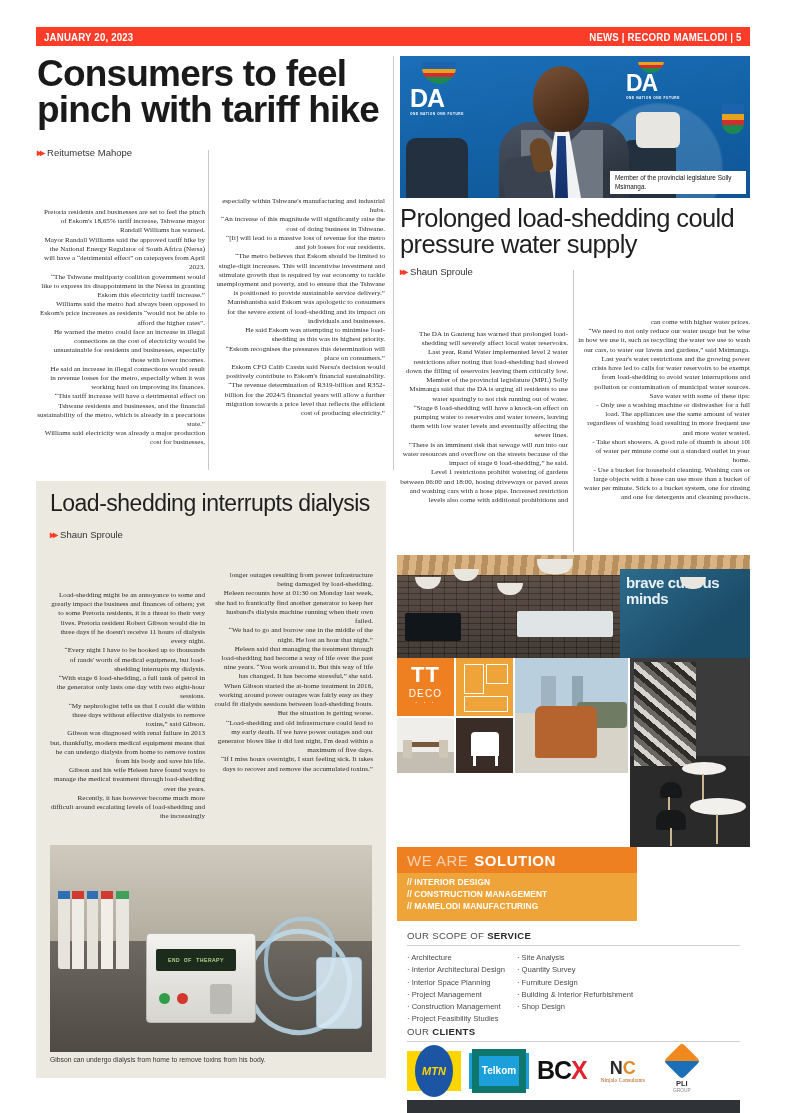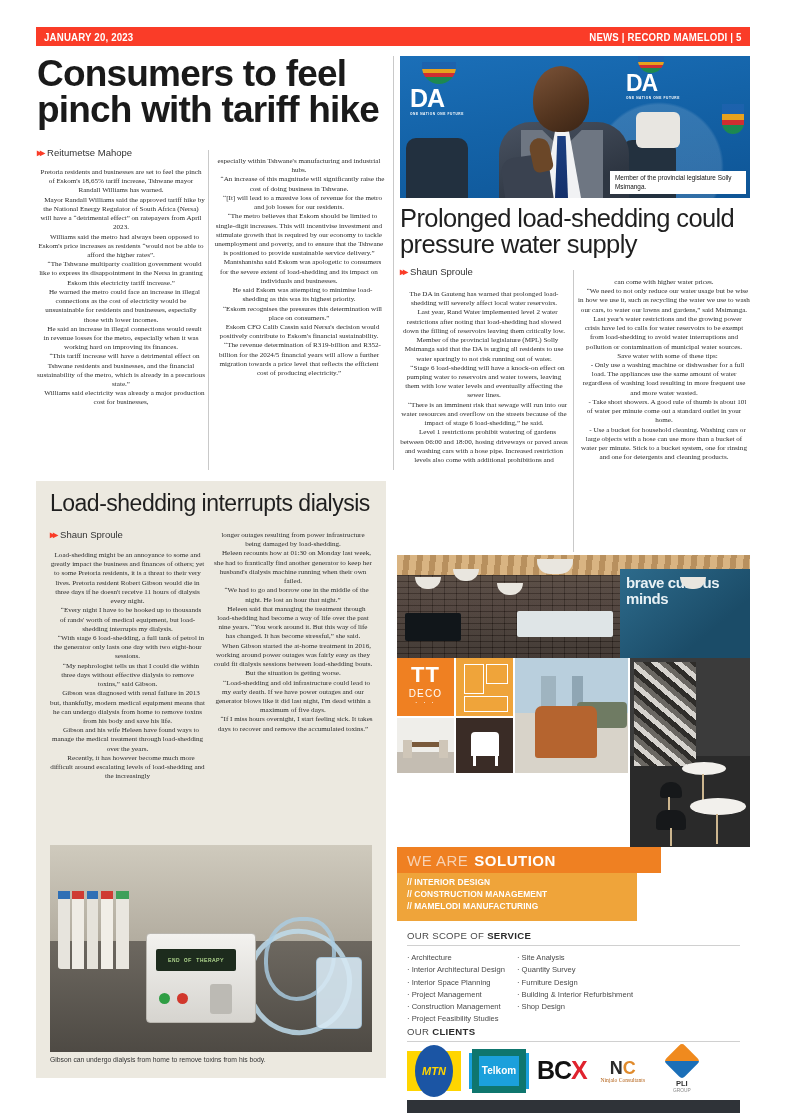--- a/index.html
+++ b/index.html
@@ -70,22 +70,23 @@
     color: #fa3c28;
     font-size: 10px;
     font-weight: bold;
     letter-spacing: -2px;
   }
   .body-col {
     font-family: "Liberation Serif", serif;
     font-size: 7.1px;
     line-height: 1.30;
     color: #2b2b2b;
-    text-align: center;
+    text-align: right;
     hyphens: none;
+    margin-top: 40px;
   }
   .body-col p { margin: 0; }
   .body-col p.ind { text-indent: 7px; }
 
   
   #story1-title {
     position: absolute;
     left: 37px; top: 56px;
     width: 360px;
     font-size: 37px;
@@ -495,21 +496,21 @@
       repeating-linear-gradient(40deg, #d7d4cf 0 5px, #6a6762 5px 10px, #2f2d2a 10px 15px);
   }
   .ad-right .tabletop {
     position: absolute; width: 44px; height: 13px; background: #f2f0ec; border-radius: 50%;
   }
   .ad-right .stool {
     position: absolute; width: 22px; height: 16px; background: #16181a; border-radius: 10px 10px 3px 3px;
   }
   .ad-right .leg { position: absolute; width: 2px; background: #cdb68f; }
   .ad-banner {
-    width: 264px; height: 26px;
+    width: 240px; height: 26px;
     background: #ef8022;
     display: flex; align-items: center;
     padding-left: 10px;
     box-sizing: border-box;
     color: #ffffff;
     font-family: "Liberation Sans", sans-serif;
     font-size: 15px;
     letter-spacing: 0.5px;
   }
   .ad-banner .light { color: #f7d2b4; font-weight: normal; }
@@ -617,22 +618,22 @@
   <div class="hl-main" id="story1-title">Consumers to feel pinch with tariff hike</div>
 
   <div class="byline" id="story1-byline">
     <span class="arrows">▸▸</span>
     <span>Reitumetse Mahope</span>
   </div>
 
   <div class="body-col" id="s1c1">
       <p>Pretoria residents and businesses are set to feel the pinch of Eskom's 18,65% tariff increase, Tshwane mayor Randall Williams has warned.</p>
       <p class="ind">Mayor Randall Williams said the approved tariff hike by the National Energy Regulator of South Africa (Nersa) will have a “detrimental effect” on ratepayers from April 2023.</p>
+      <p class="ind">“The Tshwane multiparty coalition government would like to express its disappointment in the Nersa in granting Eskom this electricity tariff increase.”</p>
       <p class="ind">Williams said the metro had always been opposed to Eskom's price increases as residents “would not be able to afford the higher rates”.</p>
-      <p class="ind">“The Tshwane multiparty coalition government would like to express its disappointment in the Nersa in granting Eskom this electricity tariff increase.”</p>
       <p class="ind">He warned the metro could face an increase in illegal connections as the cost of electricity would be unsustainable for residents and businesses, especially those with lower incomes.</p>
       <p class="ind">He said an increase in illegal connections would result in revenue losses for the metro, especially when it was working hard on improving its finances.</p>
       <p class="ind">“This tariff increase will have a detrimental effect on Tshwane residents and businesses, and the financial sustainability of the metro, which is already in a precarious state.”</p>
       <p class="ind">Williams said electricity was already a major production cost for businesses,</p>
     </div>
   <div class="body-col" id="s1c2">
       <p>especially within Tshwane's manufacturing and industrial hubs.</p>
       <p class="ind">“An increase of this magnitude will significantly raise the cost of doing business in Tshwane.</p>
       <p class="ind">“[It] will lead to a massive loss of revenue for the metro and job losses for our residents.</p>
       <p class="ind">“The metro believes that Eskom should be limited to single-digit increases. This will incentivise investment and stimulate growth that is required by our economy to tackle unemployment and poverty, and to ensure that the Tshwane is positioned to provide sustainable service delivery.”</p>

